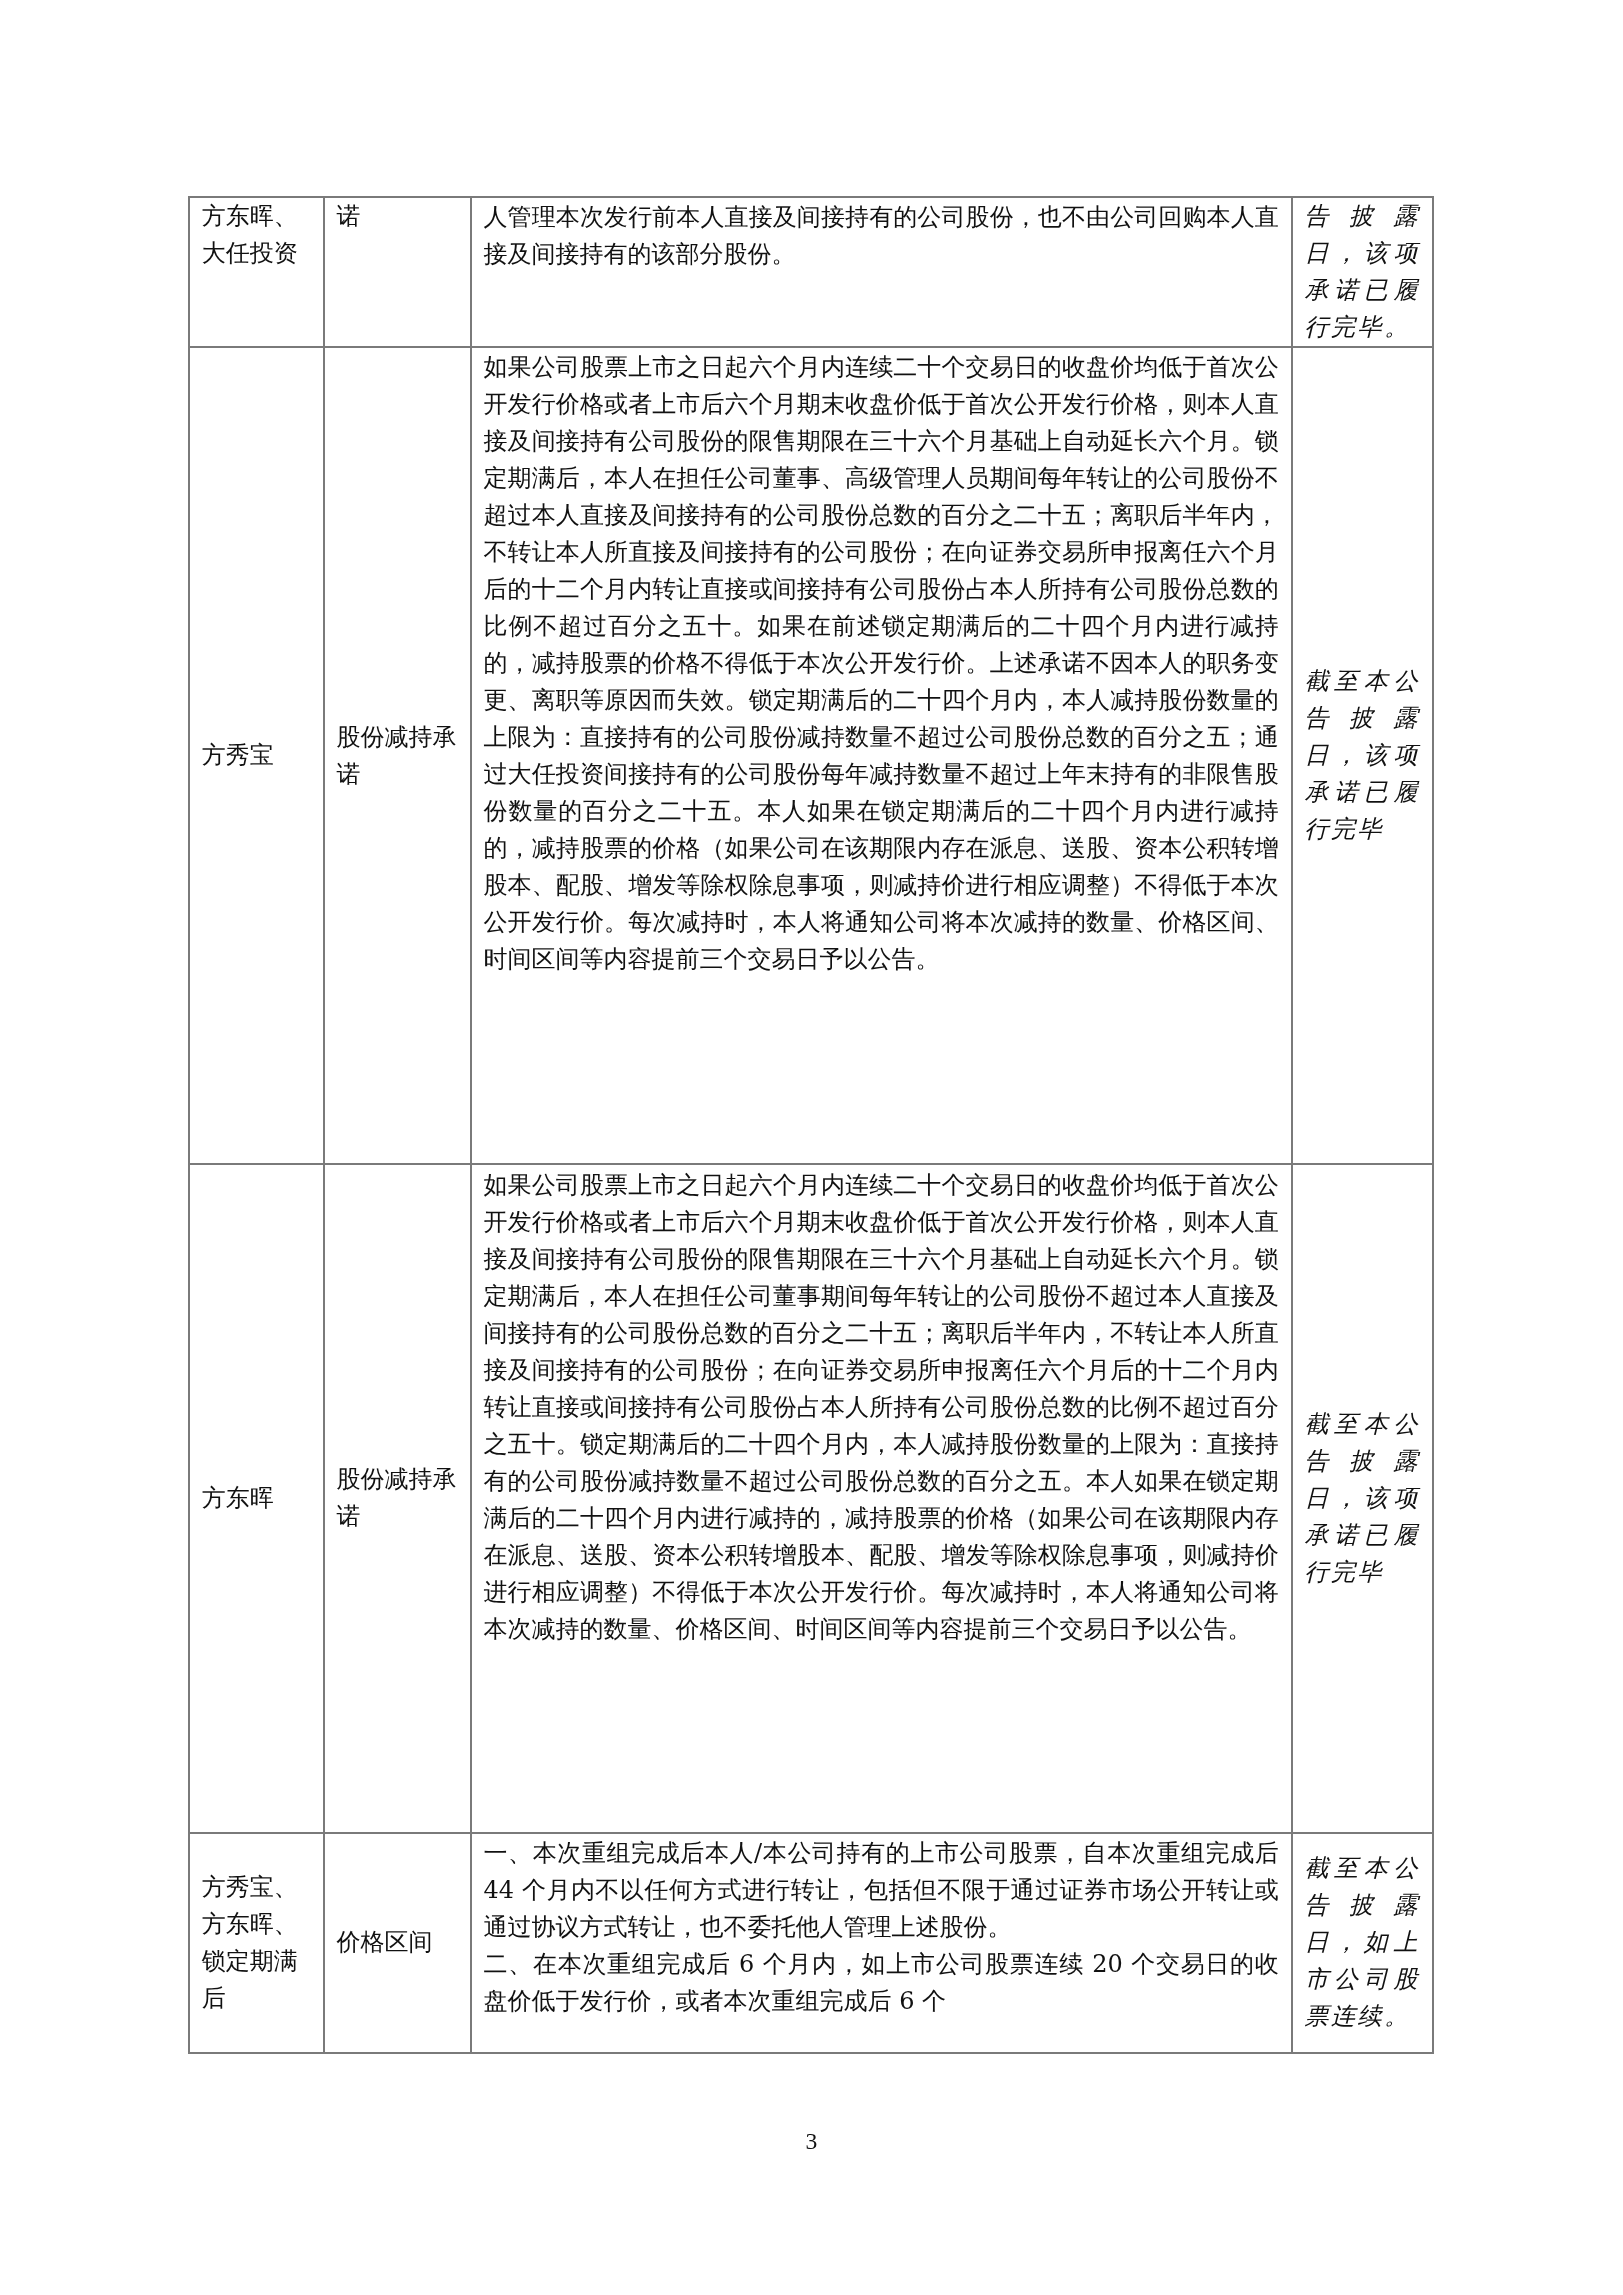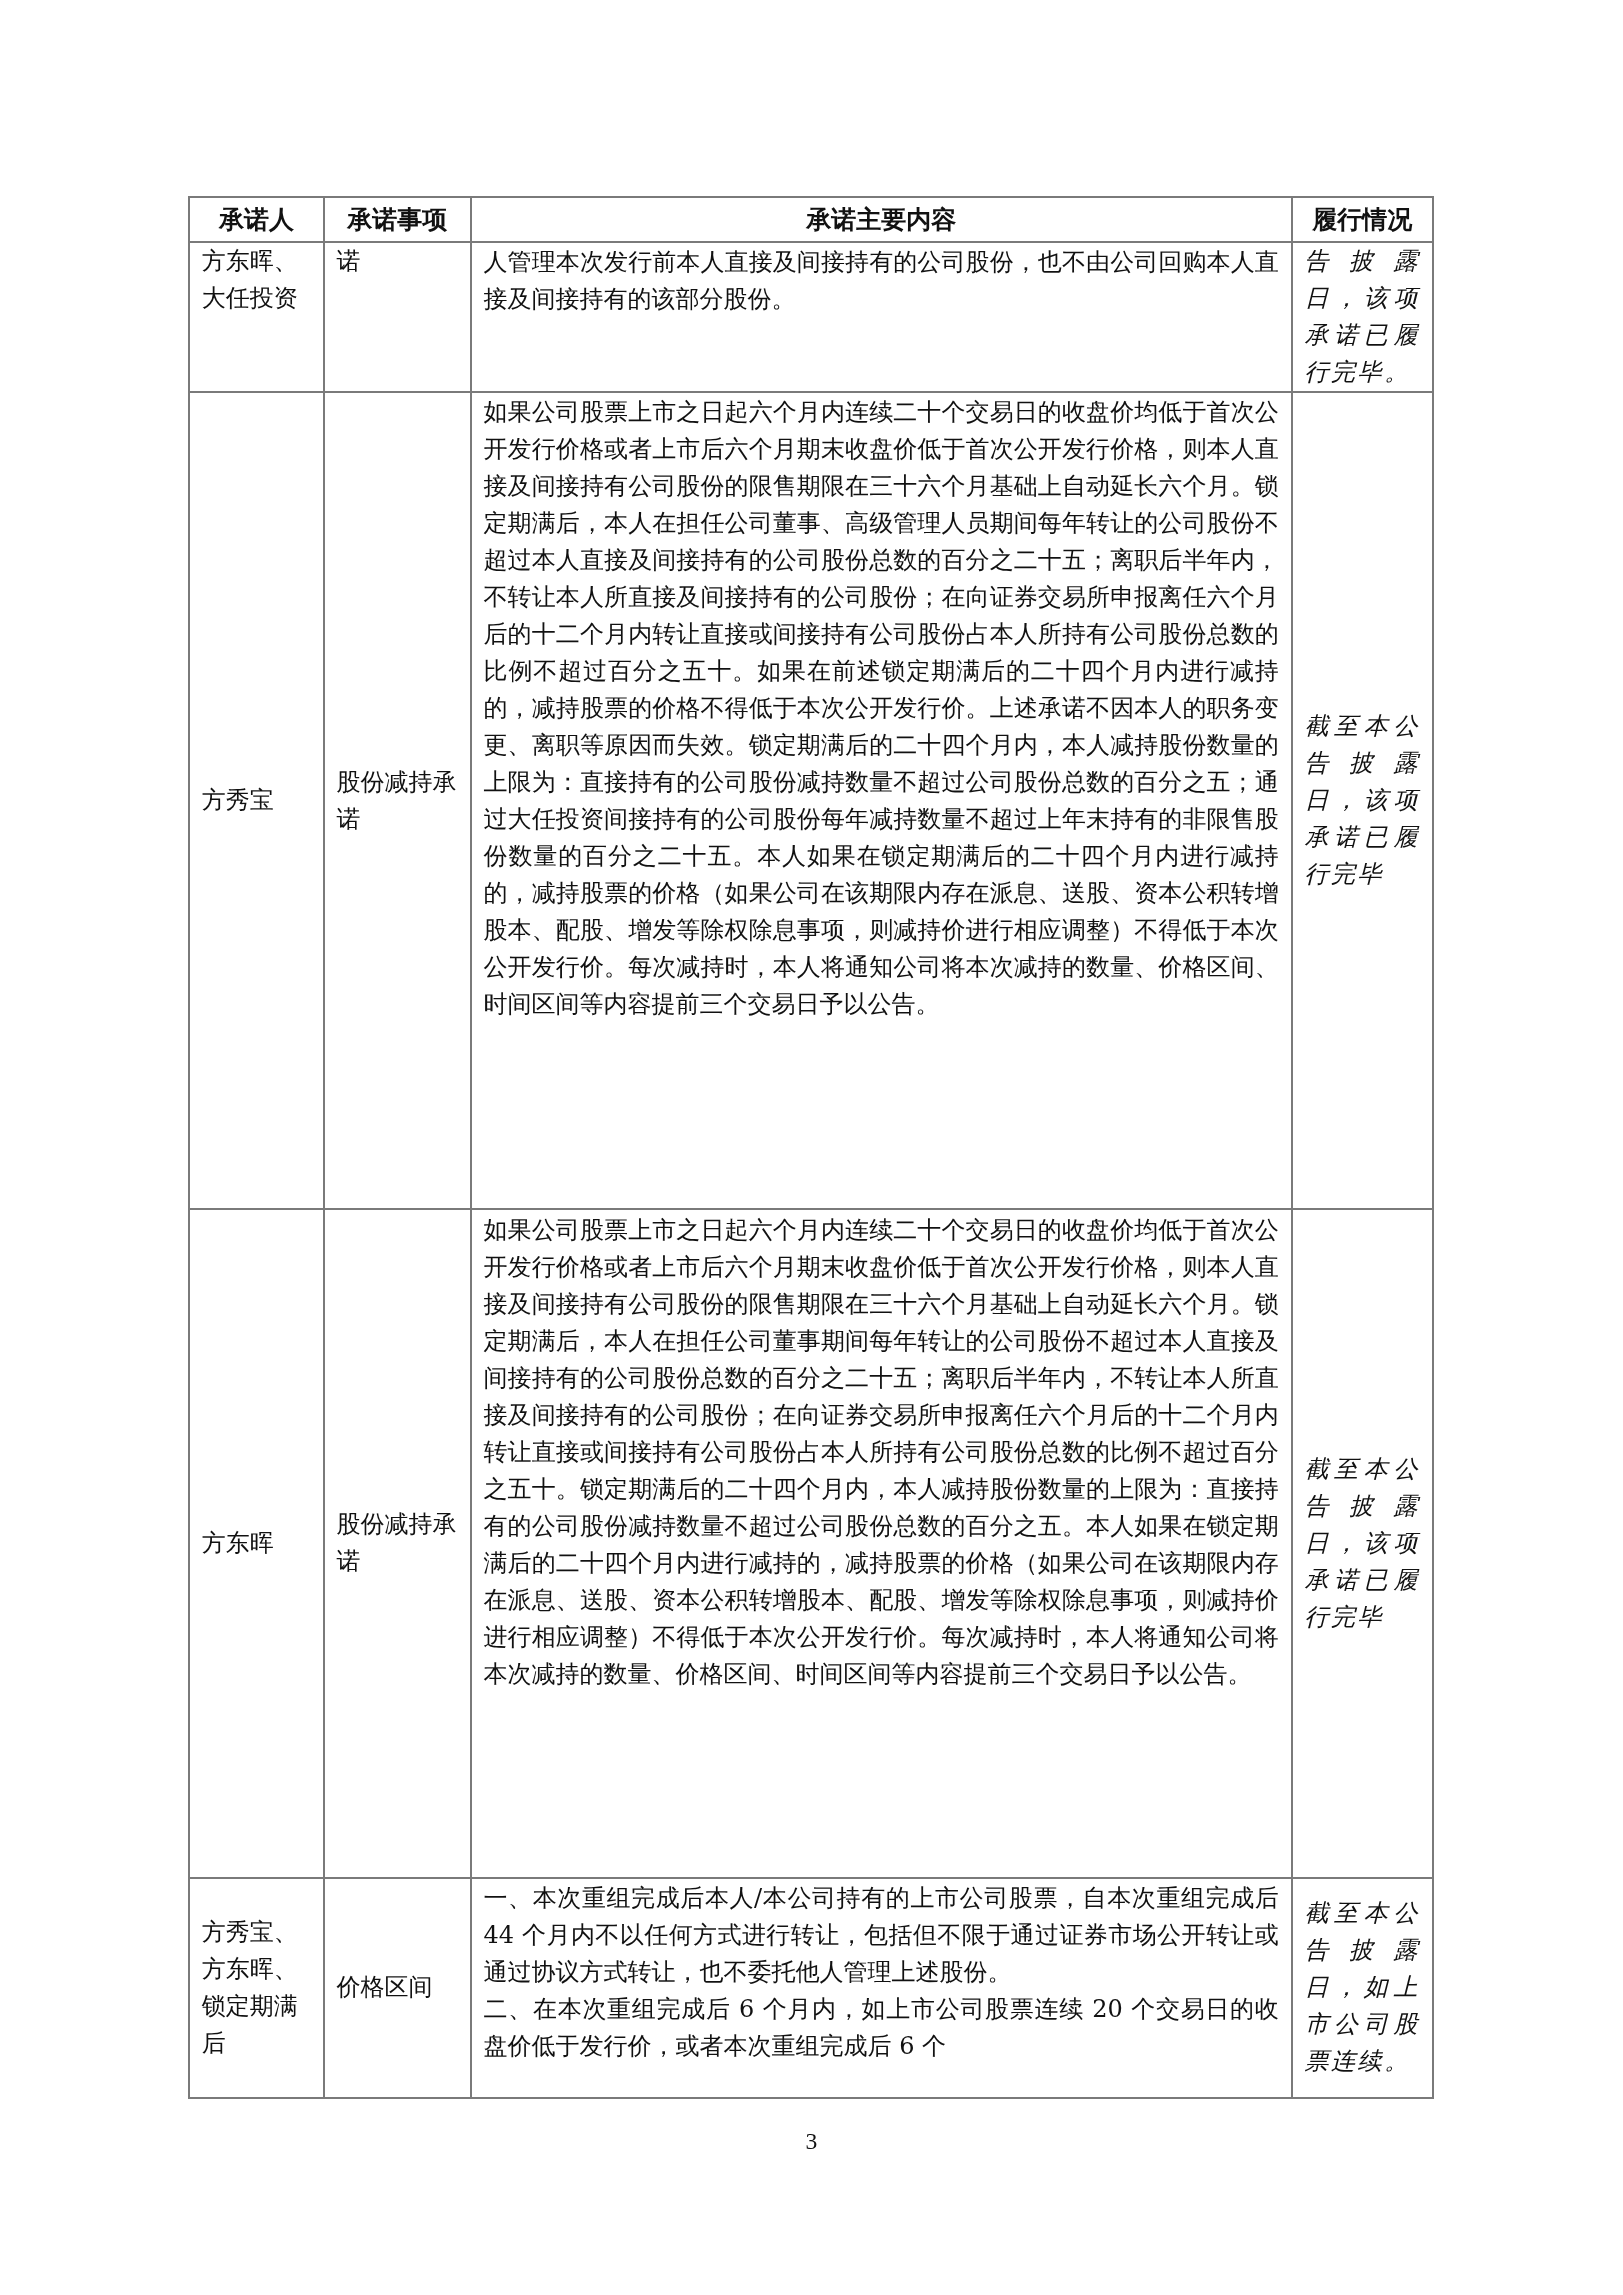--- a/index.html
+++ b/index.html
@@ -25,26 +25,20 @@
 <body>
 
 <table class="page-table">
   <colgroup>
     <col class="col1">
       <col class="col2">
       <col class="col3">
       <col class="col4">
   </colgroup>
   <tbody>
-      <tr>
-    <th>承诺人</th>
-    <th>承诺事项</th>
-    <th>承诺主要内容</th>
-    <th>履行情况</th>
-  </tr>
   <tr class="r1">
     <td>方东晖、大任投资</td>
     <td>诺</td>
     <td class="content">人管理本次发行前本人直接及间接持有的公司股份，也不由公司回购本人直接及间接持有的该部分股份。</td>
     <td class="status">告披露日，该项承诺已履行完毕。</td>
   </tr>
   <tr class="r2">
     <td class="vmid">方秀宝</td>
     <td class="vmid">股份减持承诺</td>
     <td class="content">如果公司股票上市之日起六个月内连续二十个交易日的收盘价均低于首次公开发行价格或者上市后六个月期末收盘价低于首次公开发行价格，则本人直接及间接持有公司股份的限售期限在三十六个月基础上自动延长六个月。锁定期满后，本人在担任公司董事、高级管理人员期间每年转让的公司股份不超过本人直接及间接持有的公司股份总数的百分之二十五；离职后半年内，不转让本人所直接及间接持有的公司股份；在向证券交易所申报离任六个月后的十二个月内转让直接或间接持有公司股份占本人所持有公司股份总数的比例不超过百分之五十。如果在前述锁定期满后的二十四个月内进行减持的，减持股票的价格不得低于本次公开发行价。上述承诺不因本人的职务变更、离职等原因而失效。锁定期满后的二十四个月内，本人减持股份数量的上限为：直接持有的公司股份减持数量不超过公司股份总数的百分之五；通过大任投资间接持有的公司股份每年减持数量不超过上年末持有的非限售股份数量的百分之二十五。本人如果在锁定期满后的二十四个月内进行减持的，减持股票的价格（如果公司在该期限内存在派息、送股、资本公积转增股本、配股、增发等除权除息事项，则减持价进行相应调整）不得低于本次公开发行价。每次减持时，本人将通知公司将本次减持的数量、价格区间、时间区间等内容提前三个交易日予以公告。</td>

